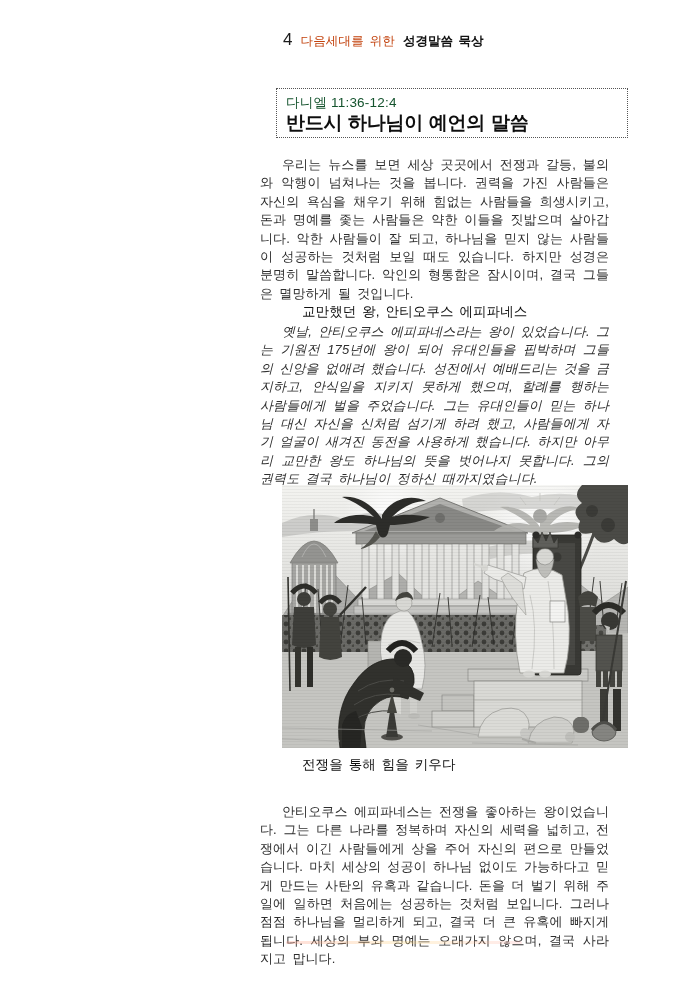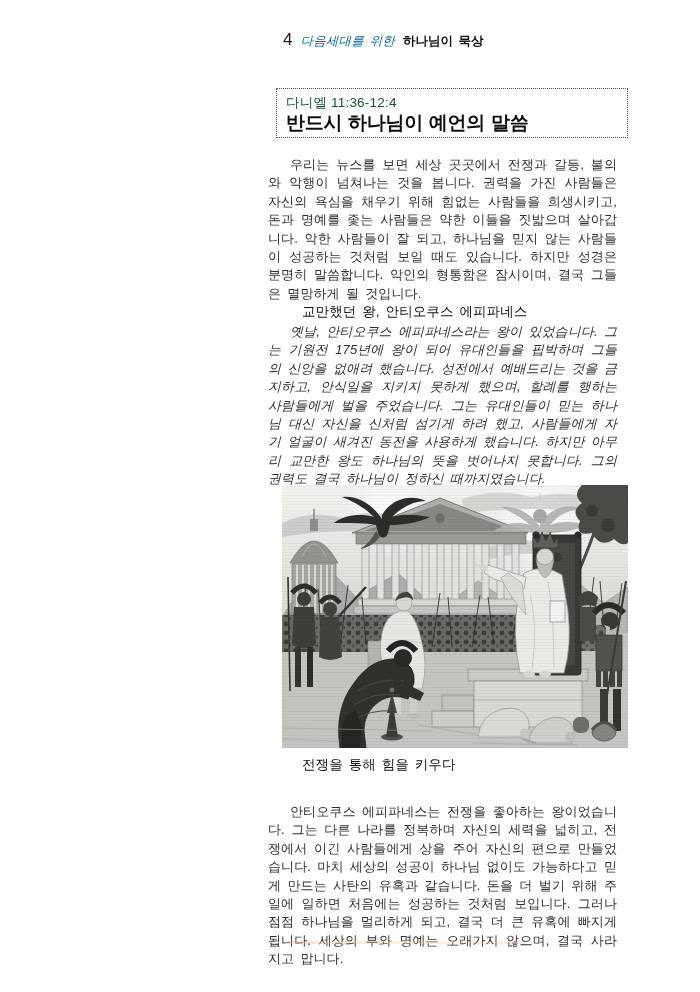--- a/index.html
+++ b/index.html
@@ -5,30 +5,30 @@
   html,body{margin:0;padding:0;background:#ffffff;}
   .page{
     position:relative;width:700px;height:992px;background:#ffffff;overflow:hidden;
     font-family:"Liberation Sans","DejaVu Sans",sans-serif;color:#303030;
   }
   .header{
     position:absolute;left:283px;top:30px;display:flex;align-items:baseline;gap:8px;
     color:#222;
   }
   .header .page-num{font-size:17px;font-weight:500;color:#1c1c1c;}
-  .header .series{font-size:12.5px;letter-spacing:0.2px;word-spacing:2px;color:#0369a1;font-style:italic;}
+  .header .series{font-size:12.5px;letter-spacing:0.2px;word-spacing:2px;color:#c2410c;}
   .header .series-bold{font-size:12.5px;font-weight:700;word-spacing:2px;color:#111;}
   .title-box{
     position:absolute;left:276px;top:88px;width:352px;height:50px;box-sizing:border-box;
     border:1px dotted #555;padding:5px 10px 6px 9px;background:#fff;
   }
   .title-box .ref{font-size:13.5px;line-height:17px;color:#14532d;letter-spacing:0.2px;}
   .title-box .sermon-title{font-size:19px;line-height:23px;font-weight:700;color:#0e0e0e;letter-spacing:-0.3px;word-spacing:1px;}
   .body-para{
-    position:absolute;left:268px;width:349px;margin:0;
+    position:absolute;left:260px;width:349px;margin:0;
     font-size:13px;line-height:18.4px;text-align:justify;text-indent:22px;
     word-break:break-all;word-spacing:2.5px;letter-spacing:0.1px;color:#2e2e2e;
   }
   .para-1{top:156px;}
   .para-2{top:323px;font-style:italic;}
   .para-3{top:780px;margin-top:23px;}
   .section-heading{
     position:absolute;left:277px;width:349px;margin:0;
     font-size:13.5px;font-weight:400;color:#101010;letter-spacing:0.1px;word-spacing:2px;
     padding-left:25px;box-sizing:border-box;
@@ -45,21 +45,21 @@
   }
 </style>
 </head>
 <body>
 
 <div class="page">
 
   <div class="header">
     <span class="page-num">4</span>
     <span class="series">다음세대를 위한</span>
-    <span class="series-bold">하나님이 묵상</span>
+    <span class="series-bold">성경말씀 묵상</span>
   </div>
 
   <div class="title-box">
     <div class="ref">다니엘 11:36-12:4</div>
     <div class="sermon-title">반드시 하나님이 예언의 말씀</div>
   </div>
 
   <p class="body-para para-1">우리는 뉴스를 보면 세상 곳곳에서 전쟁과 갈등, 불의와 악행이 넘쳐나는 것을 봅니다. 권력을 가진 사람들은 자신의 욕심을 채우기 위해 힘없는 사람들을 희생시키고, 돈과 명예를 좇는 사람들은 약한 이들을 짓밟으며 살아갑니다. 악한 사람들이 잘 되고, 하나님을 믿지 않는 사람들이 성공하는 것처럼 보일 때도 있습니다. 하지만 성경은 분명히 말씀합니다. 악인의 형통함은 잠시이며, 결국 그들은 멸망하게 될 것입니다.</p>
 
   <h3 class="section-heading h-1">교만했던 왕, 안티오쿠스 에피파네스</h3>

